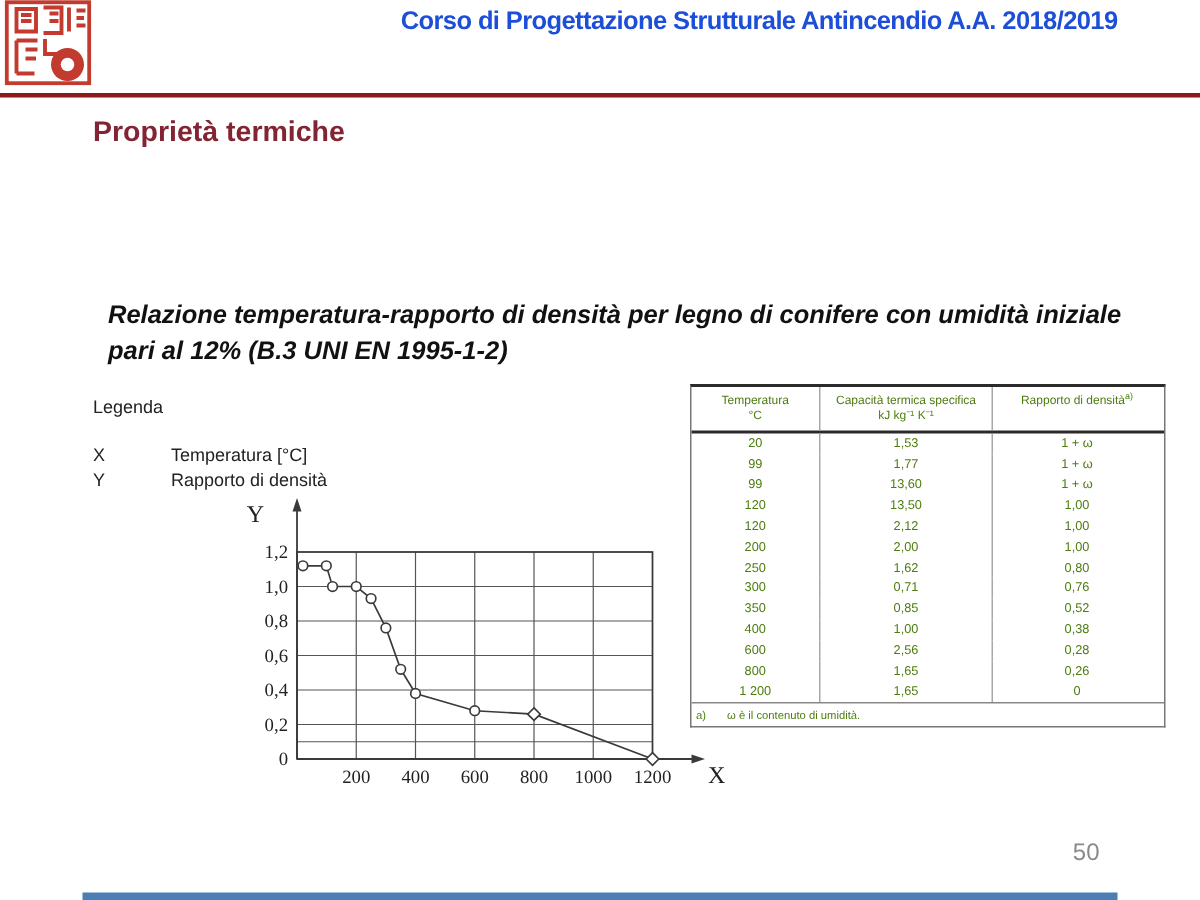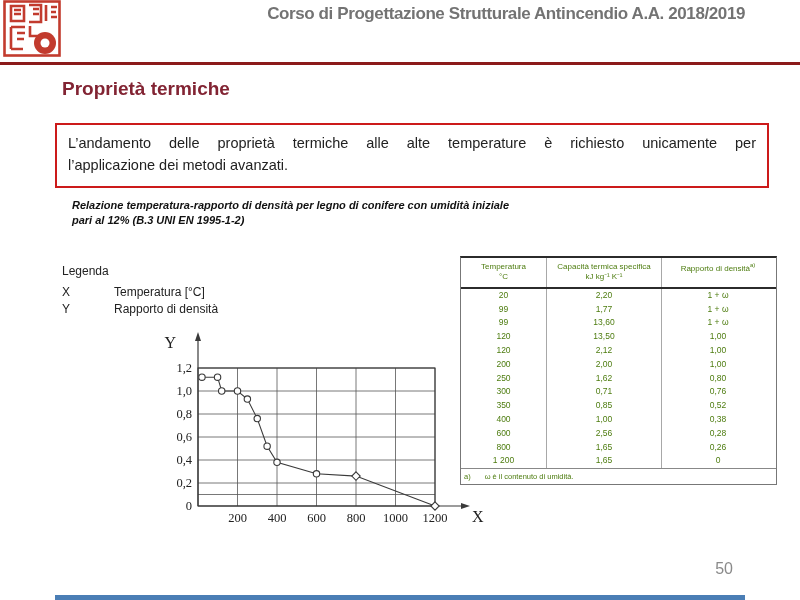--- a/index.html
+++ b/index.html
@@ -2,38 +2,38 @@
 <html><head>
 <meta charset="utf-8">
 <style>
   html,body{margin:0;padding:0;background:#fff;}
   .slide{position:relative;width:800px;height:600px;background:#fff;overflow:hidden;
          font-family:"Liberation Sans",sans-serif;color:#1a1a1a;}
 
   
   .seal{position:absolute;left:3px;top:0;width:58px;height:57px;}
   .header{position:absolute;top:4px;left:70px;right:55px;text-align:right;}
-  .course{font-size:17px;font-weight:700;letter-spacing:-0.4px;color:#737373;}
+  .course{font-size:17px;font-weight:700;letter-spacing:-0.4px;color:#1d4ed8;}
   .prof{font-size:15px;font-weight:600;letter-spacing:-0.3px;color:#111;margin-top:6px;}
   .header-rule{position:absolute;top:62px;left:0;width:800px;height:3px;background:#8b1a1a;}
 
   
   .page-title{position:absolute;left:62px;top:78px;margin:0;font-size:19px;font-weight:700;color:#822433;}
   .hbox{position:absolute;left:55px;top:123px;width:688px;border:2.5px solid #cc1a1a;
         padding:7px 11px 9px 11px;font-size:14.5px;line-height:1.55;color:#222;}
   .hbox .jline{text-align:justify;text-align-last:justify;}
   .hbox .lline{text-align:left;}
 
   
   .caption{position:absolute;left:72px;top:198px;width:706px;margin:0;
-           font-size:11px;font-weight:700;font-style:italic;color:#111;line-height:1.4;}
+           font-size:17px;font-weight:700;font-style:italic;color:#111;line-height:1.4;}
 
   
   .legend{position:absolute;left:62px;top:264px;font-size:12px;color:#222;}
-  .legend-title{margin-bottom:7px;}
+  .legend-title{margin-bottom:18px;}
   .legend-row{display:flex;margin-top:3px;}
   .legend-sym{width:52px;}
 
   
   .chart{position:absolute;left:150px;top:330px;}
 
   
   .dtable{position:absolute;left:460px;top:256px;width:315px;background:#fff;
           border:1px solid #777;border-top:2px solid #2b2b2b;color:#4d7c0f;}
   .thead,.tbody{display:grid;grid-template-columns:86px 115px 112px;}
@@ -71,24 +71,20 @@
     </svg>
   </div>
 
   <div class="header">
     <div class="course">Corso di Progettazione Strutturale Antincendio A.A. 2018/2019</div>
   </div>
   <div class="header-rule"></div>
 
   <h1 class="page-title">Proprietà termiche</h1>
 
-  <div class="hbox">
-    <div class="jline">L’andamento delle proprietà termiche alle alte temperature è richiesto unicamente per</div>
-    <div class="lline">l’applicazione dei metodi avanzati.</div>
-  </div>
 
   <p class="caption">
     <span>Relazione temperatura-rapporto di densità per legno di conifere con umidità iniziale</span><br>
     <span>pari al 12% (B.3 UNI EN 1995-1-2)</span>
   </p>
 
   <div class="legend">
     <div class="legend-title">Legenda</div>
     <div class="legend-row">
       <span class="legend-sym">X</span>
@@ -157,21 +153,21 @@
       <div class="th">
         <span>Capacità termica specifica</span>
         <span class="unit">kJ kg⁻¹ K⁻¹</span>
       </div>
       <div class="th">
         <span>Rapporto di densità</span><sup>a)</sup>
       </div>
     </div>
     <div class="tbody">
         <div class="td c0">20</div>
-        <div class="td c1">2,20</div>
+        <div class="td c1">1,53</div>
         <div class="td c2">1 + ω</div>
         <div class="td c0">99</div>
         <div class="td c1">1,77</div>
         <div class="td c2">1 + ω</div>
         <div class="td c0">99</div>
         <div class="td c1">13,60</div>
         <div class="td c2">1 + ω</div>
         <div class="td c0">120</div>
         <div class="td c1">13,50</div>
         <div class="td c2">1,00</div>

